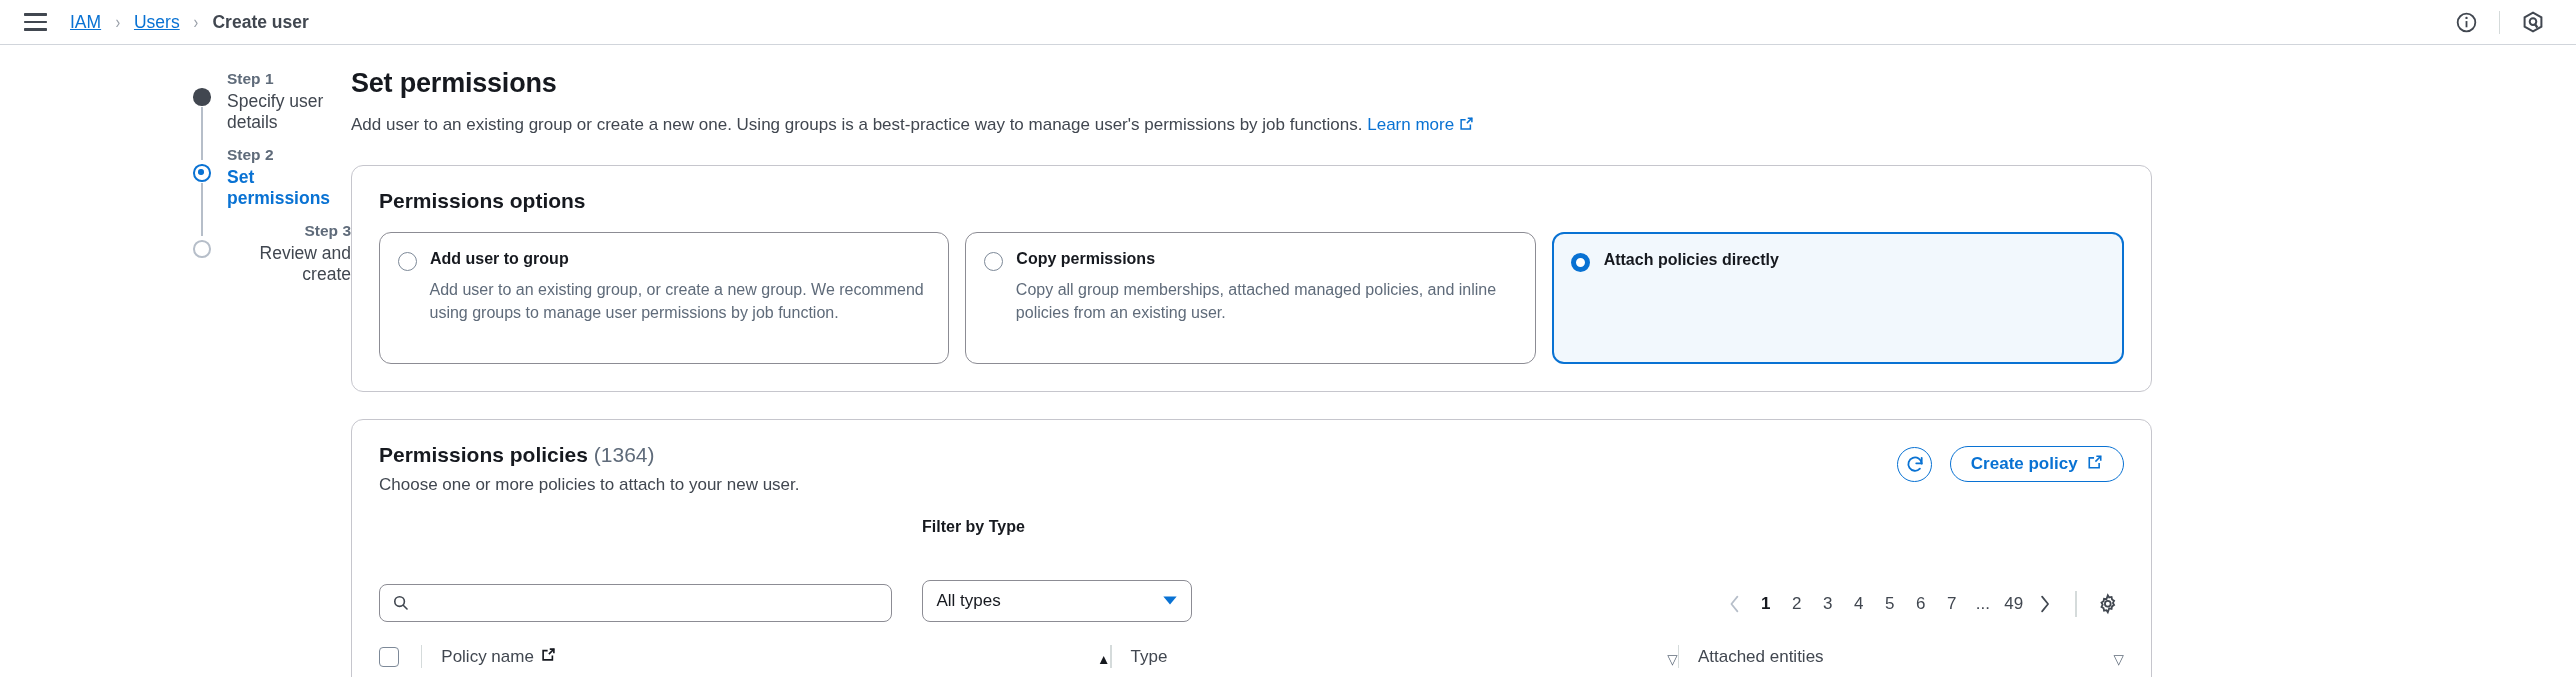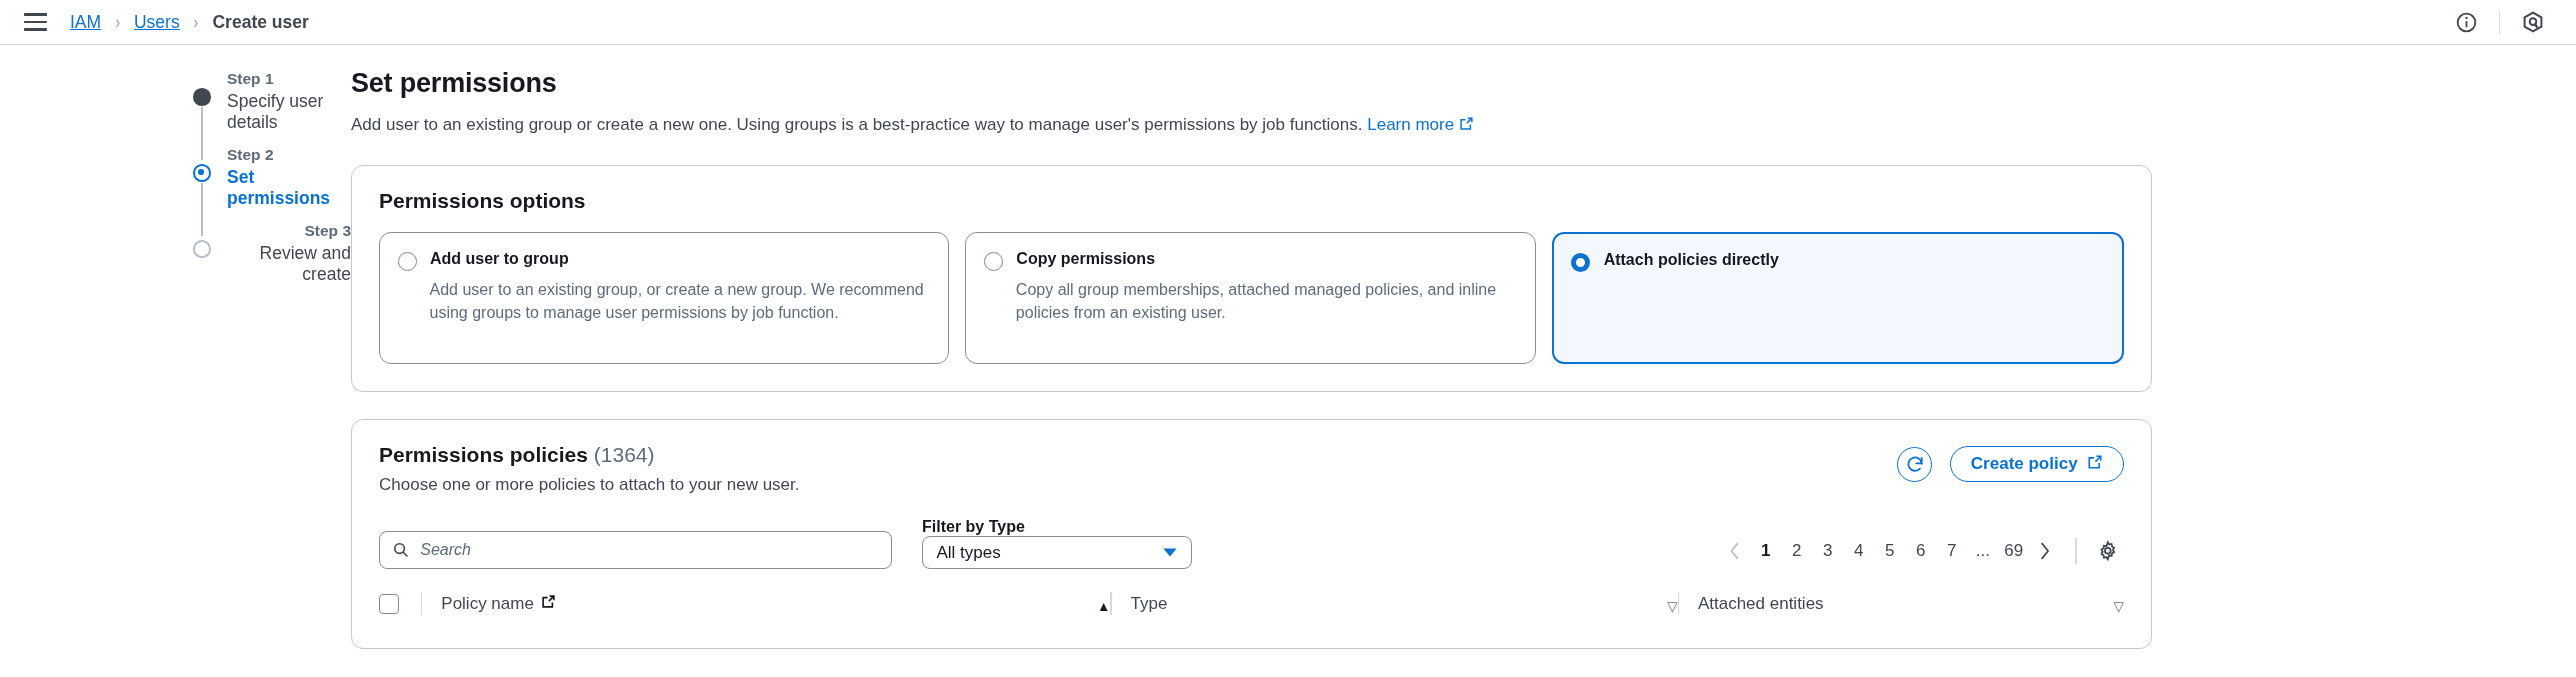--- a/index.html
+++ b/index.html
@@ -190,24 +190,24 @@
     background: transparent; width: 100%;
     font-family: "Liberation Sans", sans-serif;
   }
   .search-input::placeholder { color: #5f6b7a; font-style: italic; }
 
   .filter-group { margin-left: 30px; }
   .filter-label {
     font-size: 16px; font-weight: 700; color: #16191f; 
   }
   .select-box {
-    width: 270px; height: 33px;
+    width: 270px; height: 42px;
     border: 1.3px solid #8c8c94; border-radius: 8px;
     display: flex; align-items: center; justify-content: space-between;
-    padding: 0 13.5px; cursor: pointer; background: #fff;
+    padding: 0 13.5px; cursor: pointer; background: #fff; margin-top: 44px;
   }
   .select-value { font-size: 17px; color: #16191f; }
 
   .pagination {
     margin-left: auto; display: flex; align-items: center; gap: 0;
     padding-bottom: 2.7px;
   }
   .page-btn {
     min-width: 31px; height: 31px; display: flex; align-items: center;
     justify-content: center; font-size: 17px; color: #414750;
@@ -381,21 +381,20 @@
 
       <div class="filters">
 
         <div class="search-wrap">
           <span>
             <svg width="17.5" height="17.5" viewBox="0 0 24 24" fill="none" stroke="#414750" stroke-width="2.2">
               <circle cx="10.4" cy="10.4" r="6.6"></circle>
               <line x1="15.4" y1="15.4" x2="20.6" y2="20.6" stroke-linecap="round"></line>
             </svg>
           </span>
-          <input class="search-input" type="text" placeholder="Search" style="">
         </div>
 
         <div class="filter-group">
           <div class="filter-label">Filter by Type</div>
           <div class="select-box">
             <span class="select-value">All types</span>
             <span>
               <svg width="16" height="10.8" viewBox="0 0 24 16">
                   <polygon points="2,2 22,2 12,14" fill="#0972d3"></polygon>
                 </svg>
@@ -410,21 +409,21 @@
               </svg>
           </div>
           <div class="page-btn current">1</div>
           <div class="page-btn">2</div>
           <div class="page-btn">3</div>
           <div class="page-btn">4</div>
           <div class="page-btn">5</div>
           <div class="page-btn">6</div>
           <div class="page-btn">7</div>
           <div class="page-btn ellipsis">...</div>
-          <div class="page-btn">69</div>
+          <div class="page-btn">49</div>
           <div class="page-btn page-arrow enabled">
             <svg width="13.5" height="20" viewBox="0 0 20 30" fill="none" stroke="#414750" stroke-width="2.6" stroke-linecap="round" stroke-linejoin="round">
                 <polyline points="6,4 15,15 6,26"></polyline>
               </svg>
           </div>
           <div class="pg-div"></div>
           <div class="page-btn">
             <svg width="21.6" height="21.6" viewBox="0 0 24 24" fill="none" stroke="#414750" stroke-width="2">
               <circle cx="12" cy="12" r="3.2"></circle>
               <path d="M12 2.6l1.5 2.3 2.7-.5.5 2.7 2.3 1.5-1.3 2.4 1.3 2.4-2.3 1.5-.5 2.7-2.7-.5L12 21.4l-1.5-2.3-2.7.5-.5-2.7-2.3-1.5L6.3 13 5 10.6l2.3-1.5.5-2.7 2.7.5z"></path>

